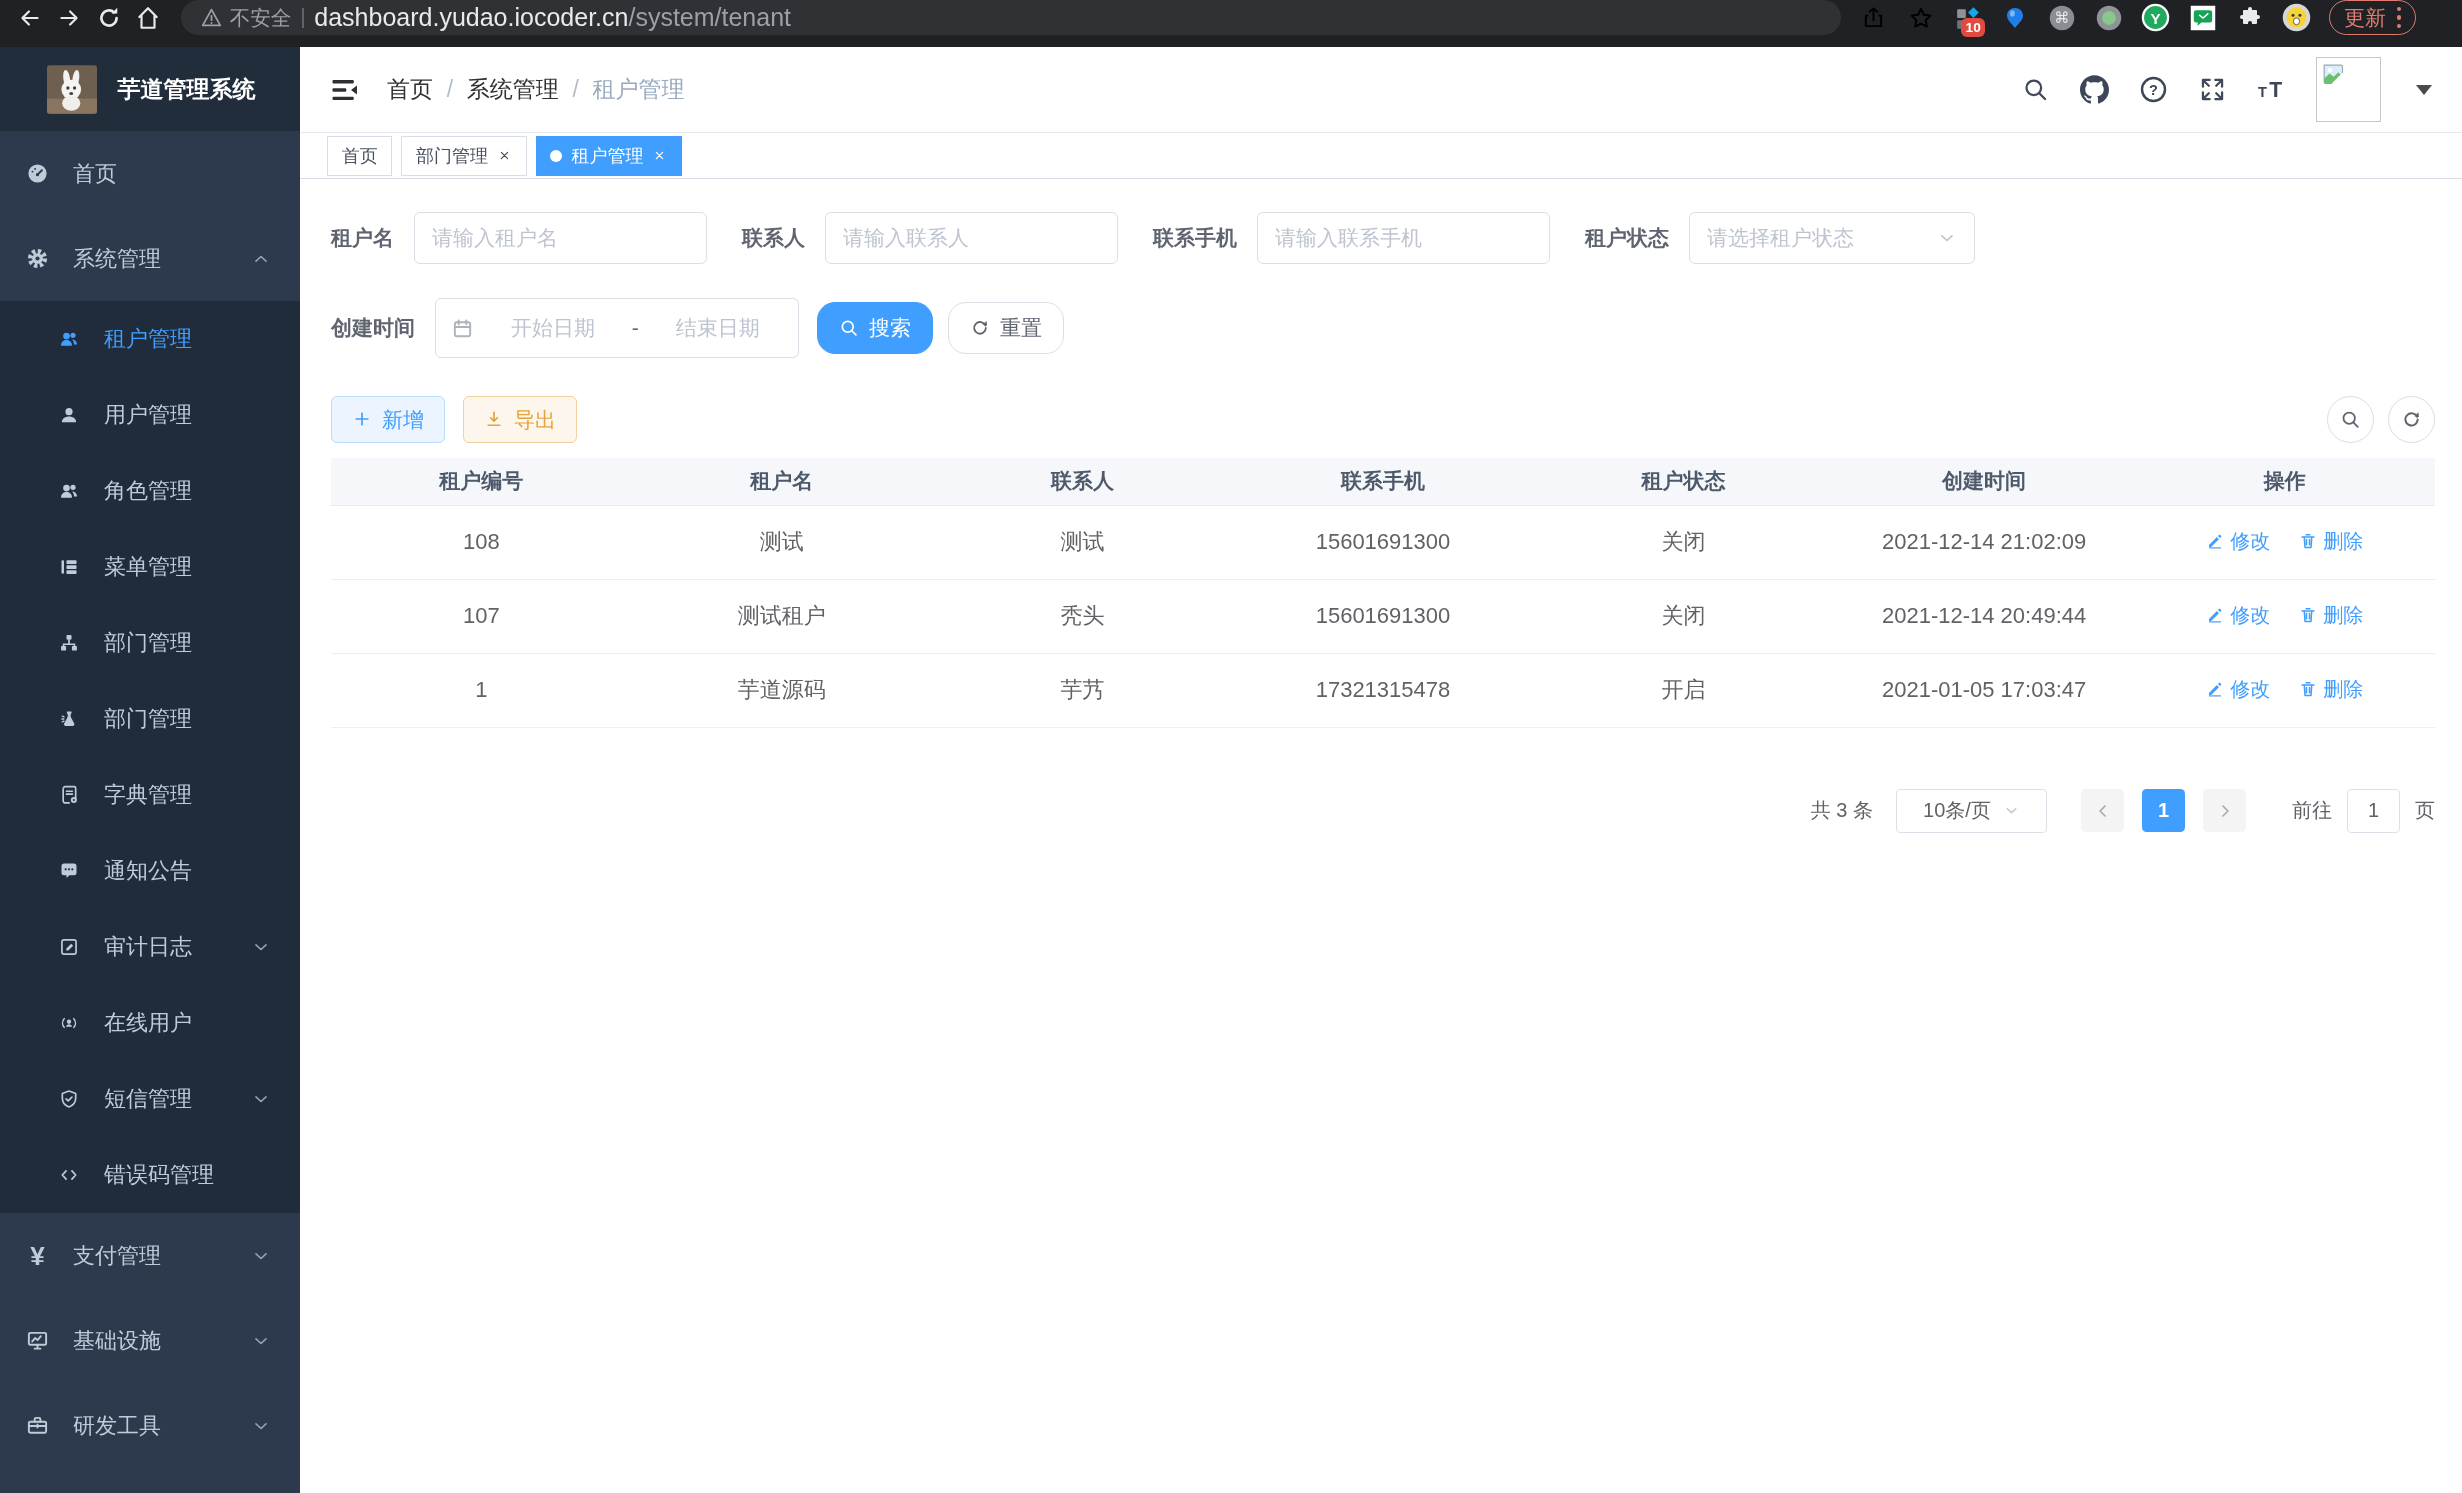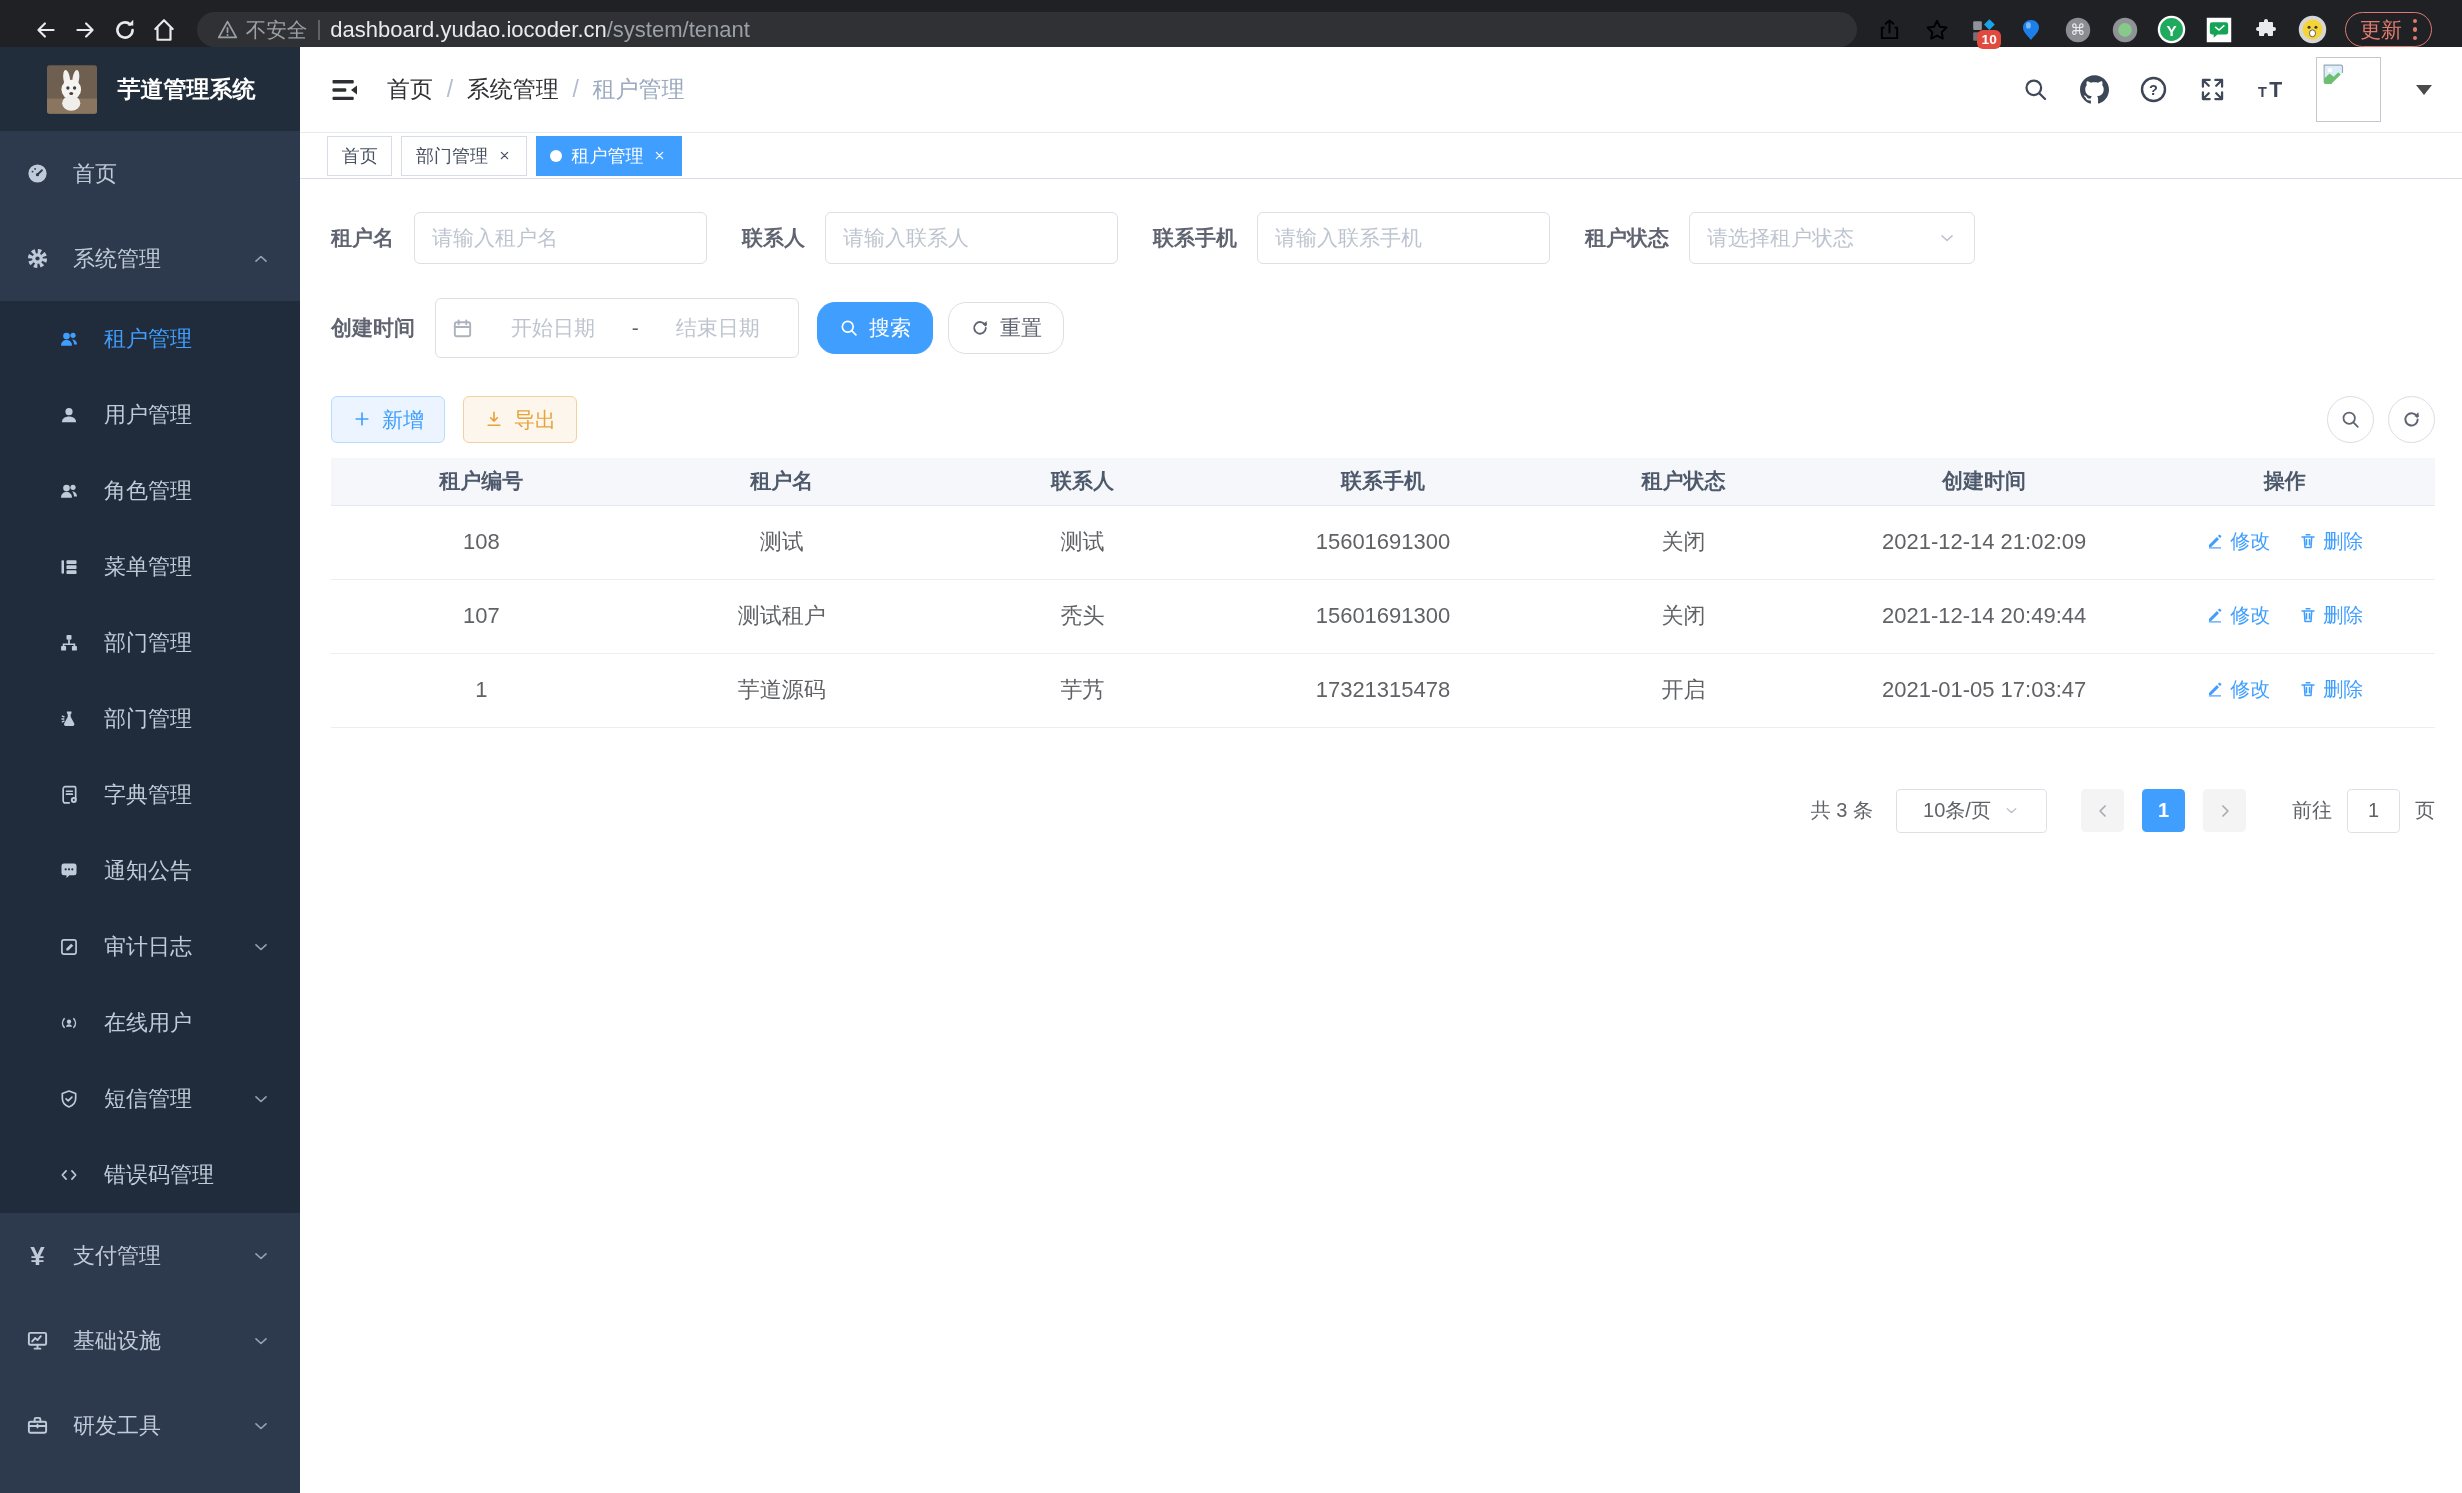--- a/index.html
+++ b/index.html
@@ -2,26 +2,26 @@
 <html style="font-size:12px"><head>
 <meta charset="utf-8">
 <style>
   *{margin:0;padding:0;box-sizing:border-box}
   html,body{width:2462px;height:1494px;overflow:hidden;font-family:"Liberation Sans","DejaVu Sans",sans-serif;background:#fff}
   svg{display:block}
   .sic *{stroke:currentColor;fill:none;stroke-width:2;stroke-linecap:round;stroke-linejoin:round}
   .fic *{fill:currentColor;stroke:none}
 
   
-  .browser{height:47px;background:#1f2124;display:flex;align-items:flex-end;padding:0 28px;gap:4.6px}
+  .browser{height:47px;background:#1f2124;display:flex;align-items:flex-start;padding:0 12px;gap:4.6px}
   .nav-btn{width:35px;height:35px;display:flex;align-items:center;justify-content:center;color:#e8eaed;flex:0 0 auto}
   .omnibox{width:1660px;height:35px;margin-left:10.7px;border-radius:17.5px;background:#303134;display:flex;align-items:center;padding:0 20px;gap:10.7px;flex:0 0 auto}
   .omnibox .sec{color:#9aa0a6;font-size:20.6px;display:flex;align-items:center;gap:7.6px}
   .omnibox .divider{width:1.5px;height:20px;background:#5f6368}
-  .url{font-size:22px;color:#e8eaed;white-space:nowrap}
+  .url{font-size:25px;color:#e8eaed;white-space:nowrap}
   .url .path{color:#9aa0a6}
   .chrome-right{display:flex;align-items:center;gap:18px;margin-left:13.7px}
   .ext{width:29px;height:29px;display:flex;align-items:center;justify-content:center;position:relative;flex:0 0 auto}
   .badge{position:absolute;bottom:-4.6px;left:7.6px;background:#e04a3f;color:#fff;font-size:13.7px;font-weight:bold;border-radius:6px;padding:0.8px 4.6px;line-height:17px}
   .update-pill{height:35px;border:1.5px solid #e07b70;border-radius:17.5px;color:#e07b70;display:flex;align-items:center;gap:10.7px;padding:0 13.7px;font-size:21px;flex:0 0 auto}
   .vdots{display:flex;flex-direction:column;gap:3.8px}
   .vdots i{width:4.6px;height:4.6px;border-radius:50%;background:#e07b70}
 
   
   .app{display:flex;height:1447px}

